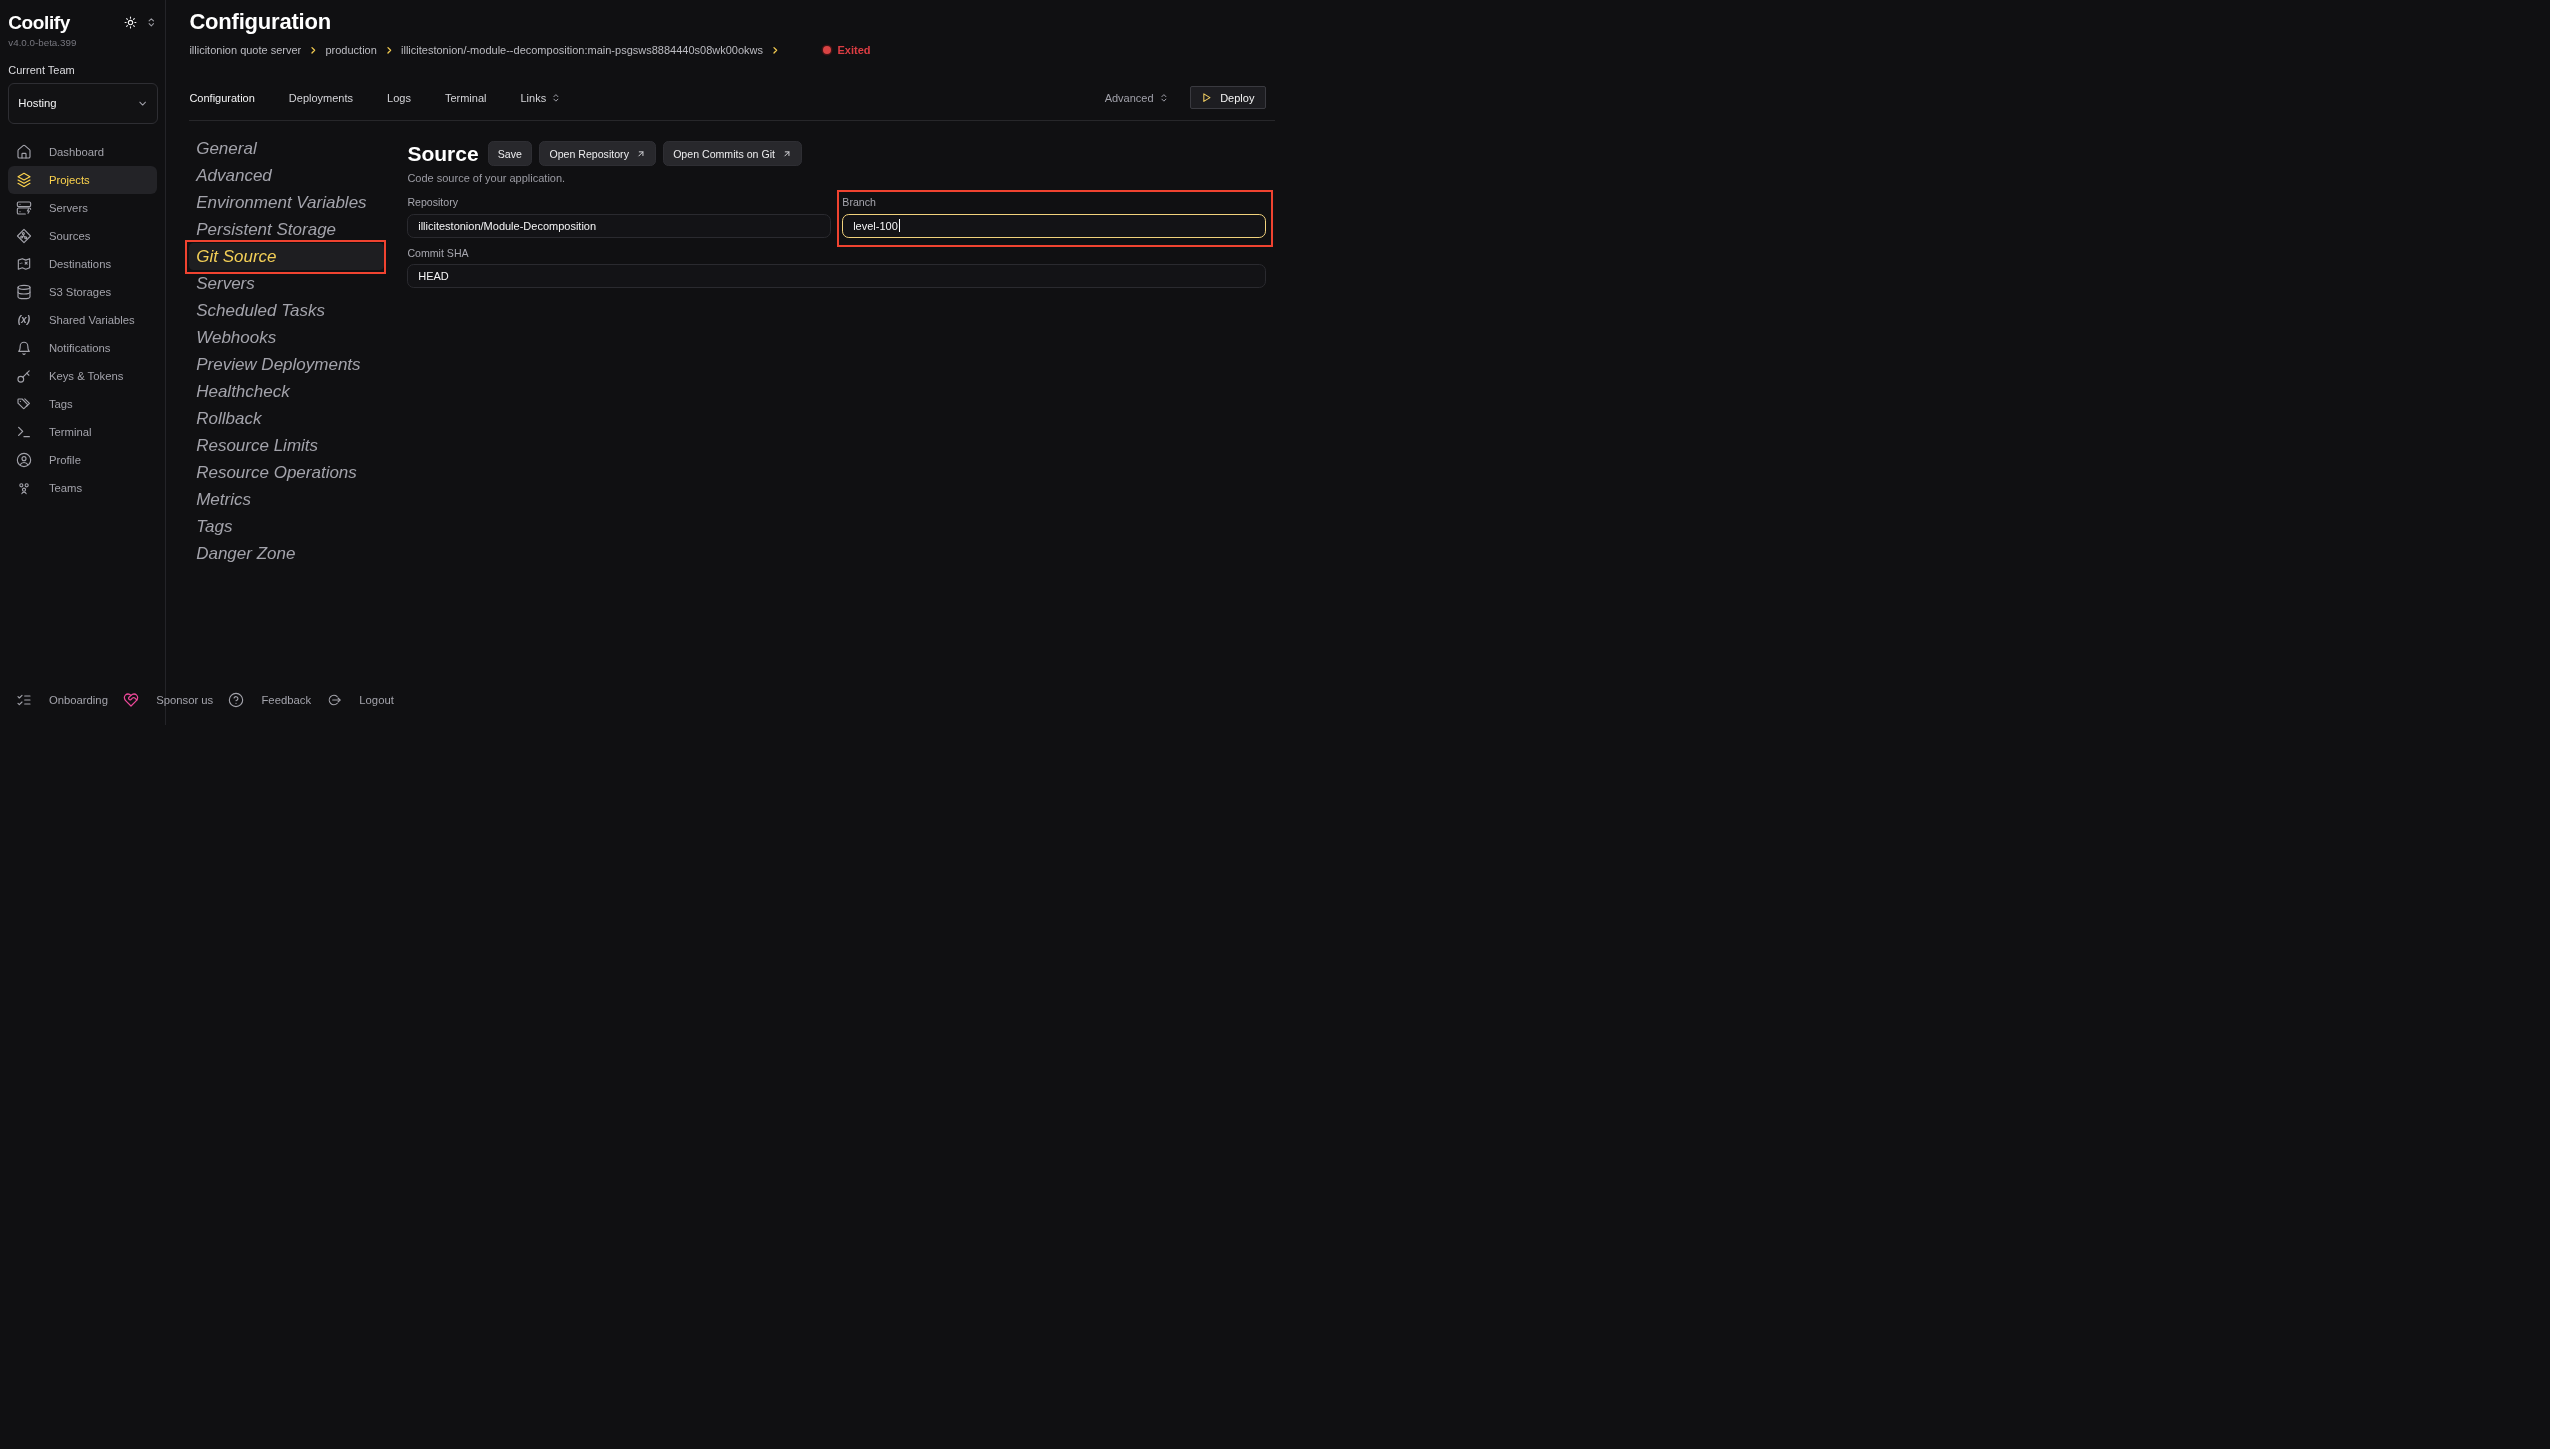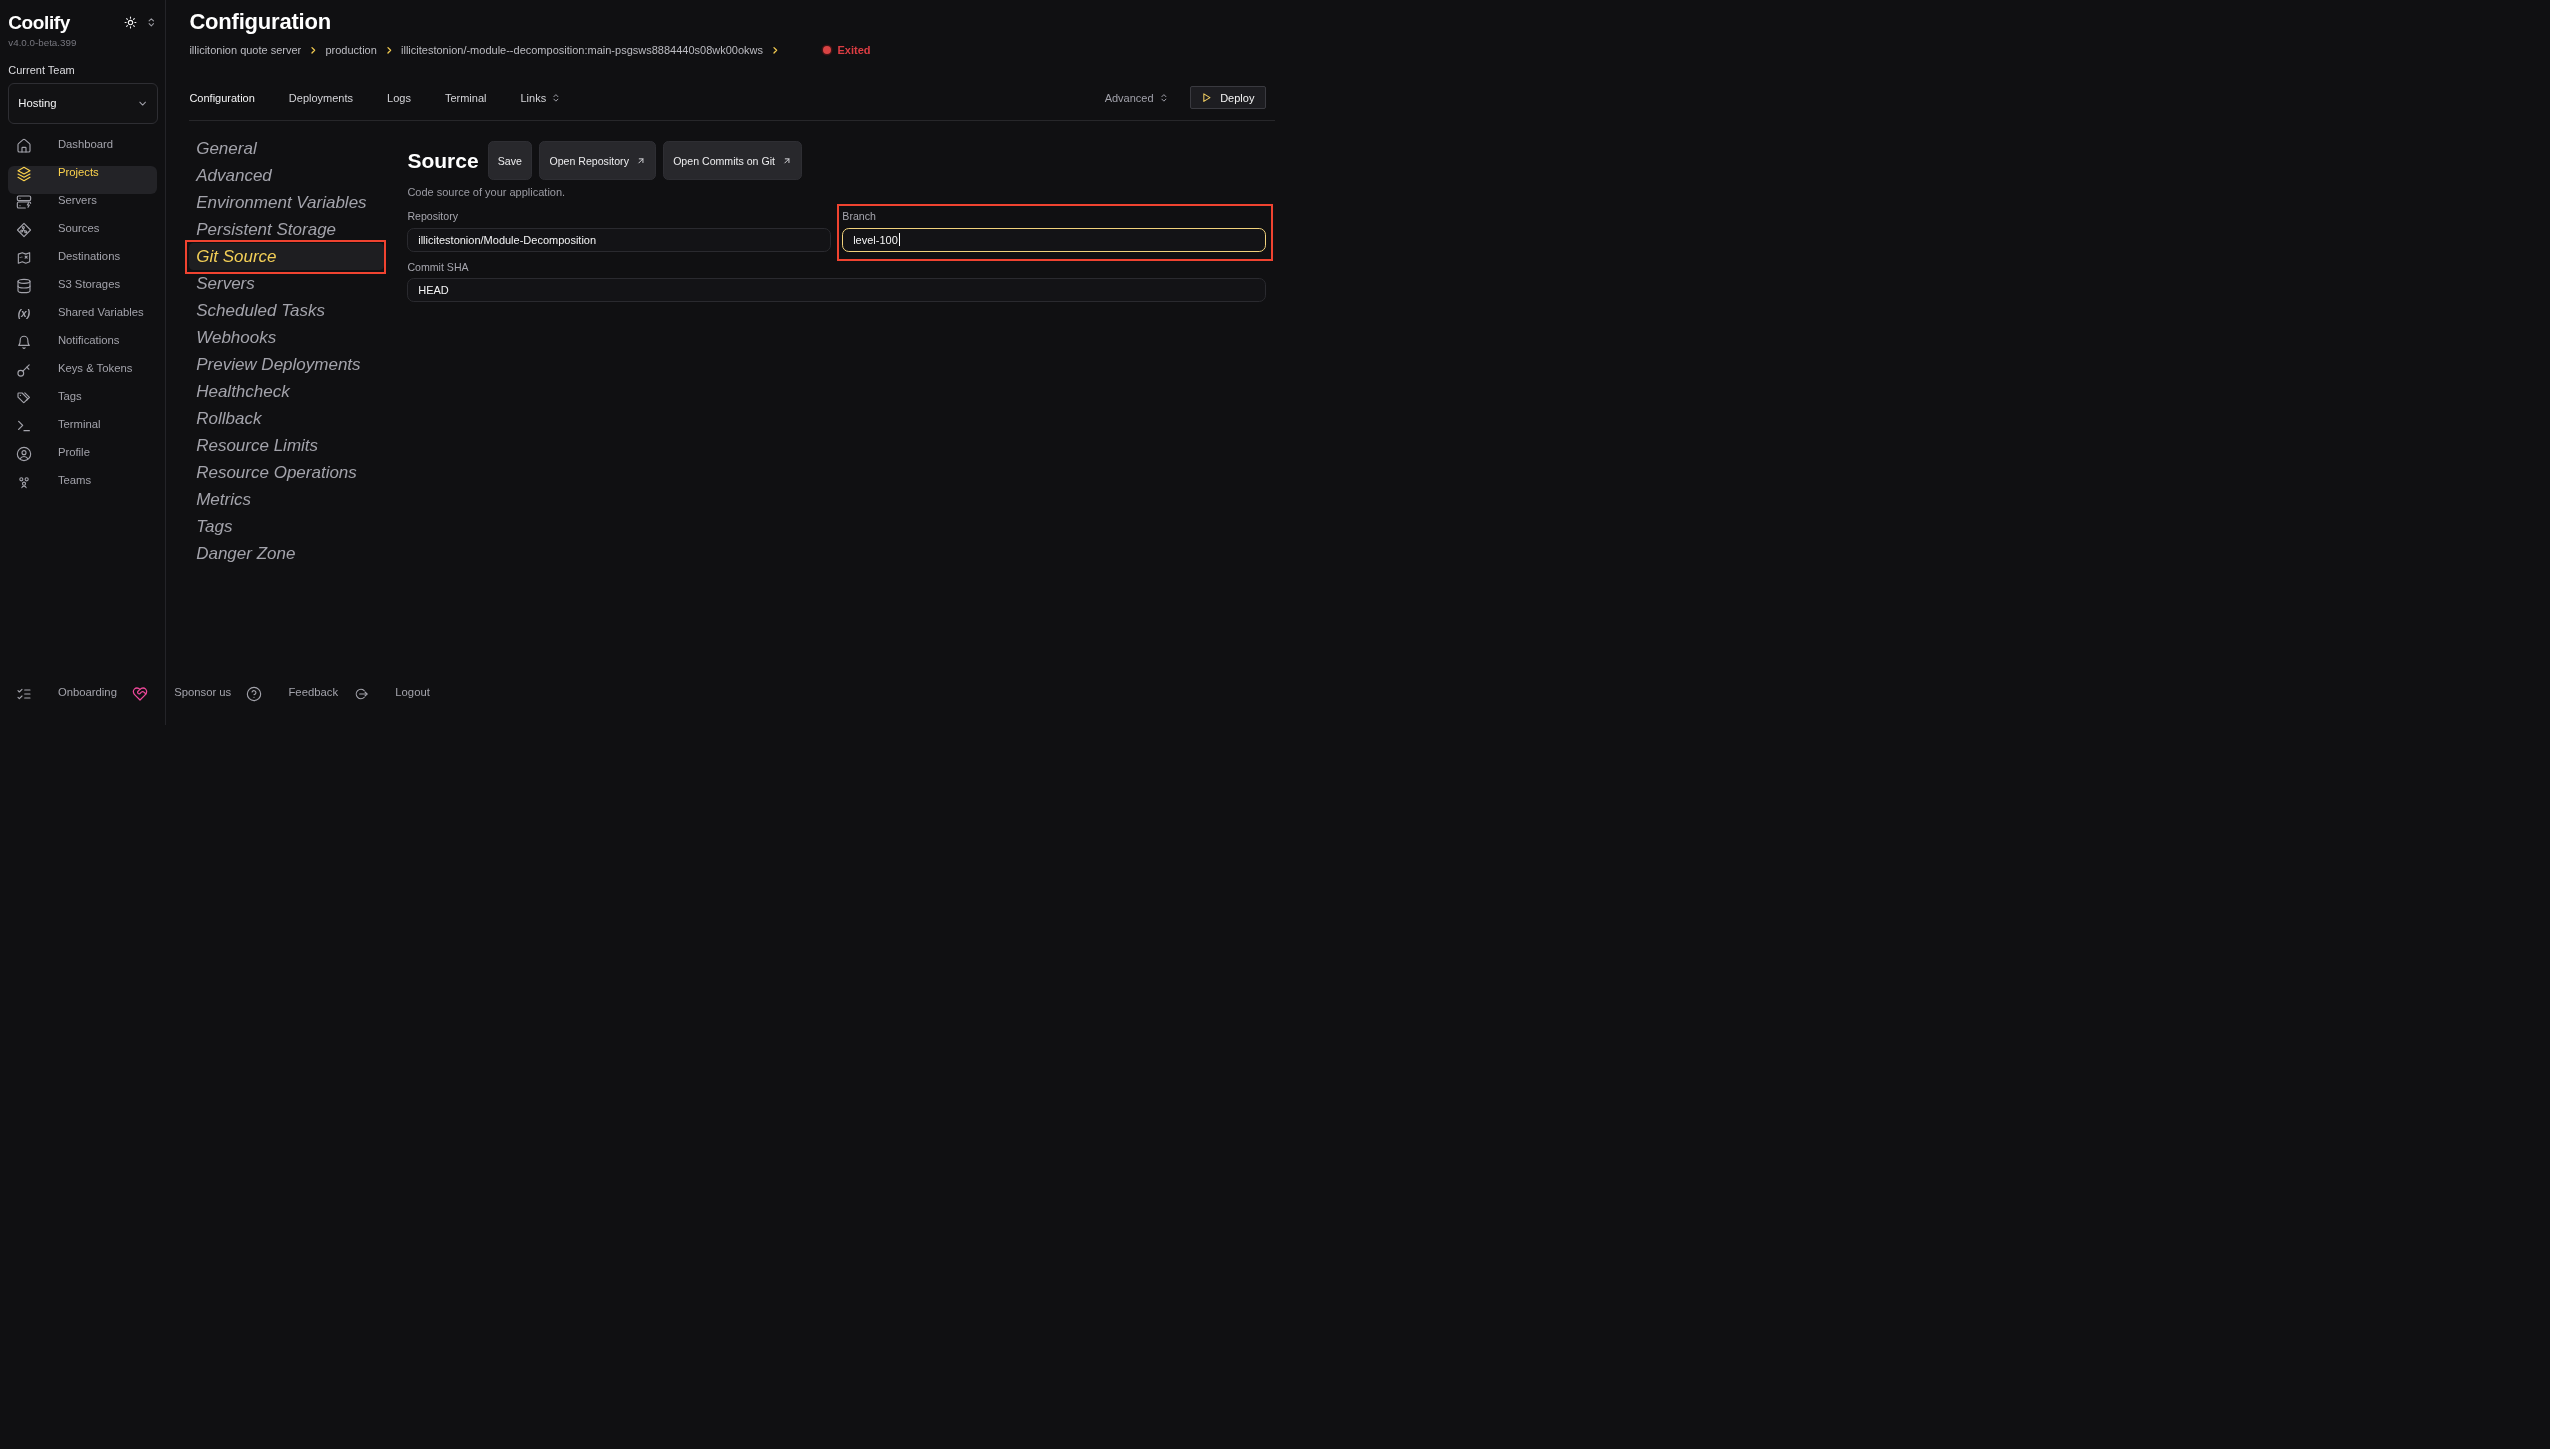--- a/index.html
+++ b/index.html
@@ -30,21 +30,21 @@
     margin-top:6.8px; height:41px; width:150px;
     background:#121214; border:0.8px solid #2e2e33; border-radius:6px;
     display:flex; align-items:center; justify-content:space-between;
     padding:0 9px; font-size:11.3px; color:#f4f4f5; cursor:pointer;
   }
   .team-select .icon { width:11.3px; height:11.3px; color:#a1a1aa; }
 
   .side-nav { margin-top:13.6px; display:flex; flex-direction:column; }
   .side-item {
     height:28px; border-radius:6px;
-    display:flex; gap:26px;
+    display:flex; align-items:center; gap:17px;
     padding:0 7.6px; font-size:11.3px; color:#a3a3ab; cursor:pointer; white-space:nowrap;
   }
   .side-item .icon { width:16px; height:16px; }
   .side-item.active { background:#232327; color:#fcd34d; }
   .icon-text { font-size:10.2px; font-weight:700; letter-spacing:0; font-style:italic; }
   .side-footer { margin-top:auto; display:flex; flex-direction:row; }
   .pink { color:#ec4899; }
 
   
   .main { flex:1; display:flex; flex-direction:column; padding-left:23.4px; min-width:0; }
@@ -84,21 +84,21 @@
     font-style:italic;
   }
   .subnav-item.active { background:#1e1e21; color:#f3cf57; }
   .annotation { position:absolute; border:2.3px solid #f04330; pointer-events:none; z-index:5; }
   .gitsource-annotation { top:-3.8px; bottom:-3.8px; left:-4.5px; right:-1.5px; }
 
   .form { flex:1; padding-left:23px; padding-right:9px; min-width:0; }
   .source-header { margin-top:6px; display:flex; align-items:center; gap:7.6px; }
   .source-title { font-size:21px; font-weight:700; color:#ffffff; margin-right:1.5px; }
   .btn {
-    height:39px; padding:0 9px; border-radius:5.3px;
+    height:25px; padding:0 9px; border-radius:5.3px;
     background:#28282c; border:0.8px solid #2e2e33;
     display:flex; align-items:center; gap:6.8px;
     font-size:10.6px; color:#ececee; cursor:pointer; white-space:nowrap;
   }
   .btn .icon { width:9.8px; height:9.8px; color:#d4d4d8; }
   .desc { margin-top:6px; font-size:11px; color:#9b9ba3; }
 
   .fields-grid { margin-top:12px; display:grid; grid-template-columns:1fr 1fr; column-gap:11.3px; }
   .field-label { font-size:10.6px; color:#a6a6ae; margin-bottom:5.3px; }
   .input {

